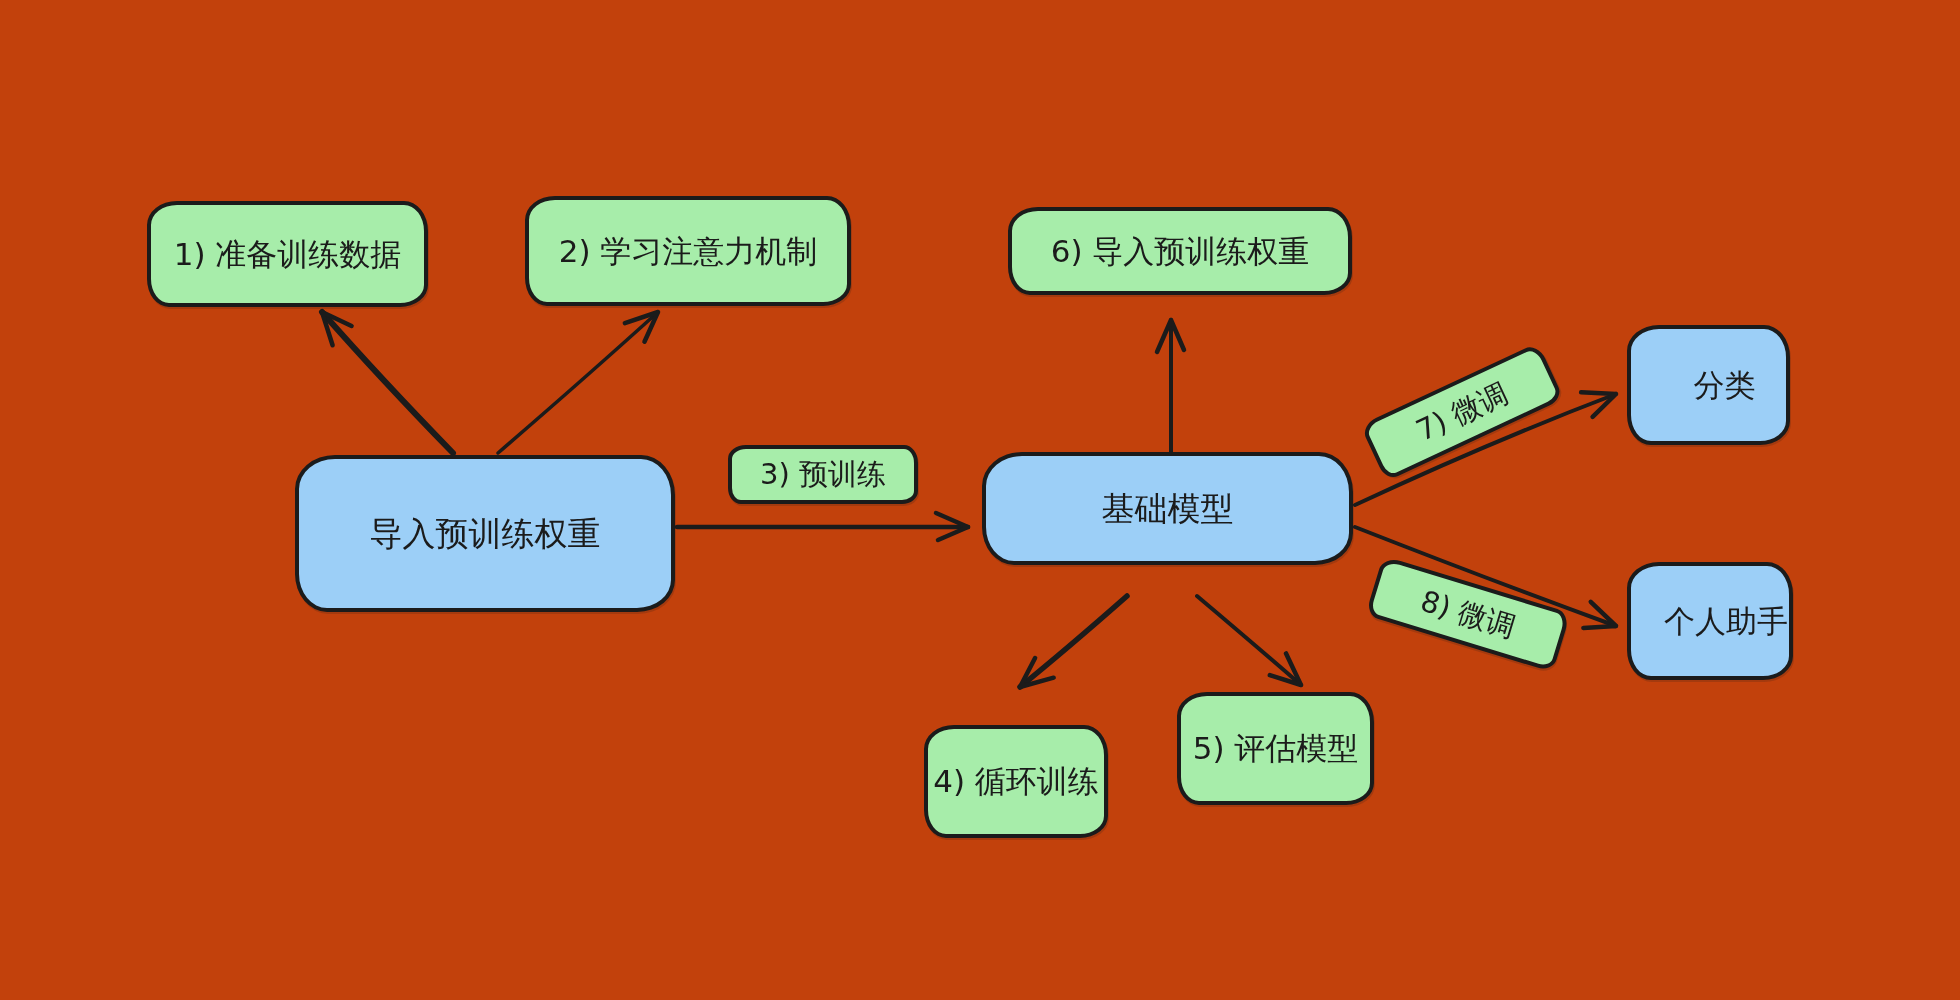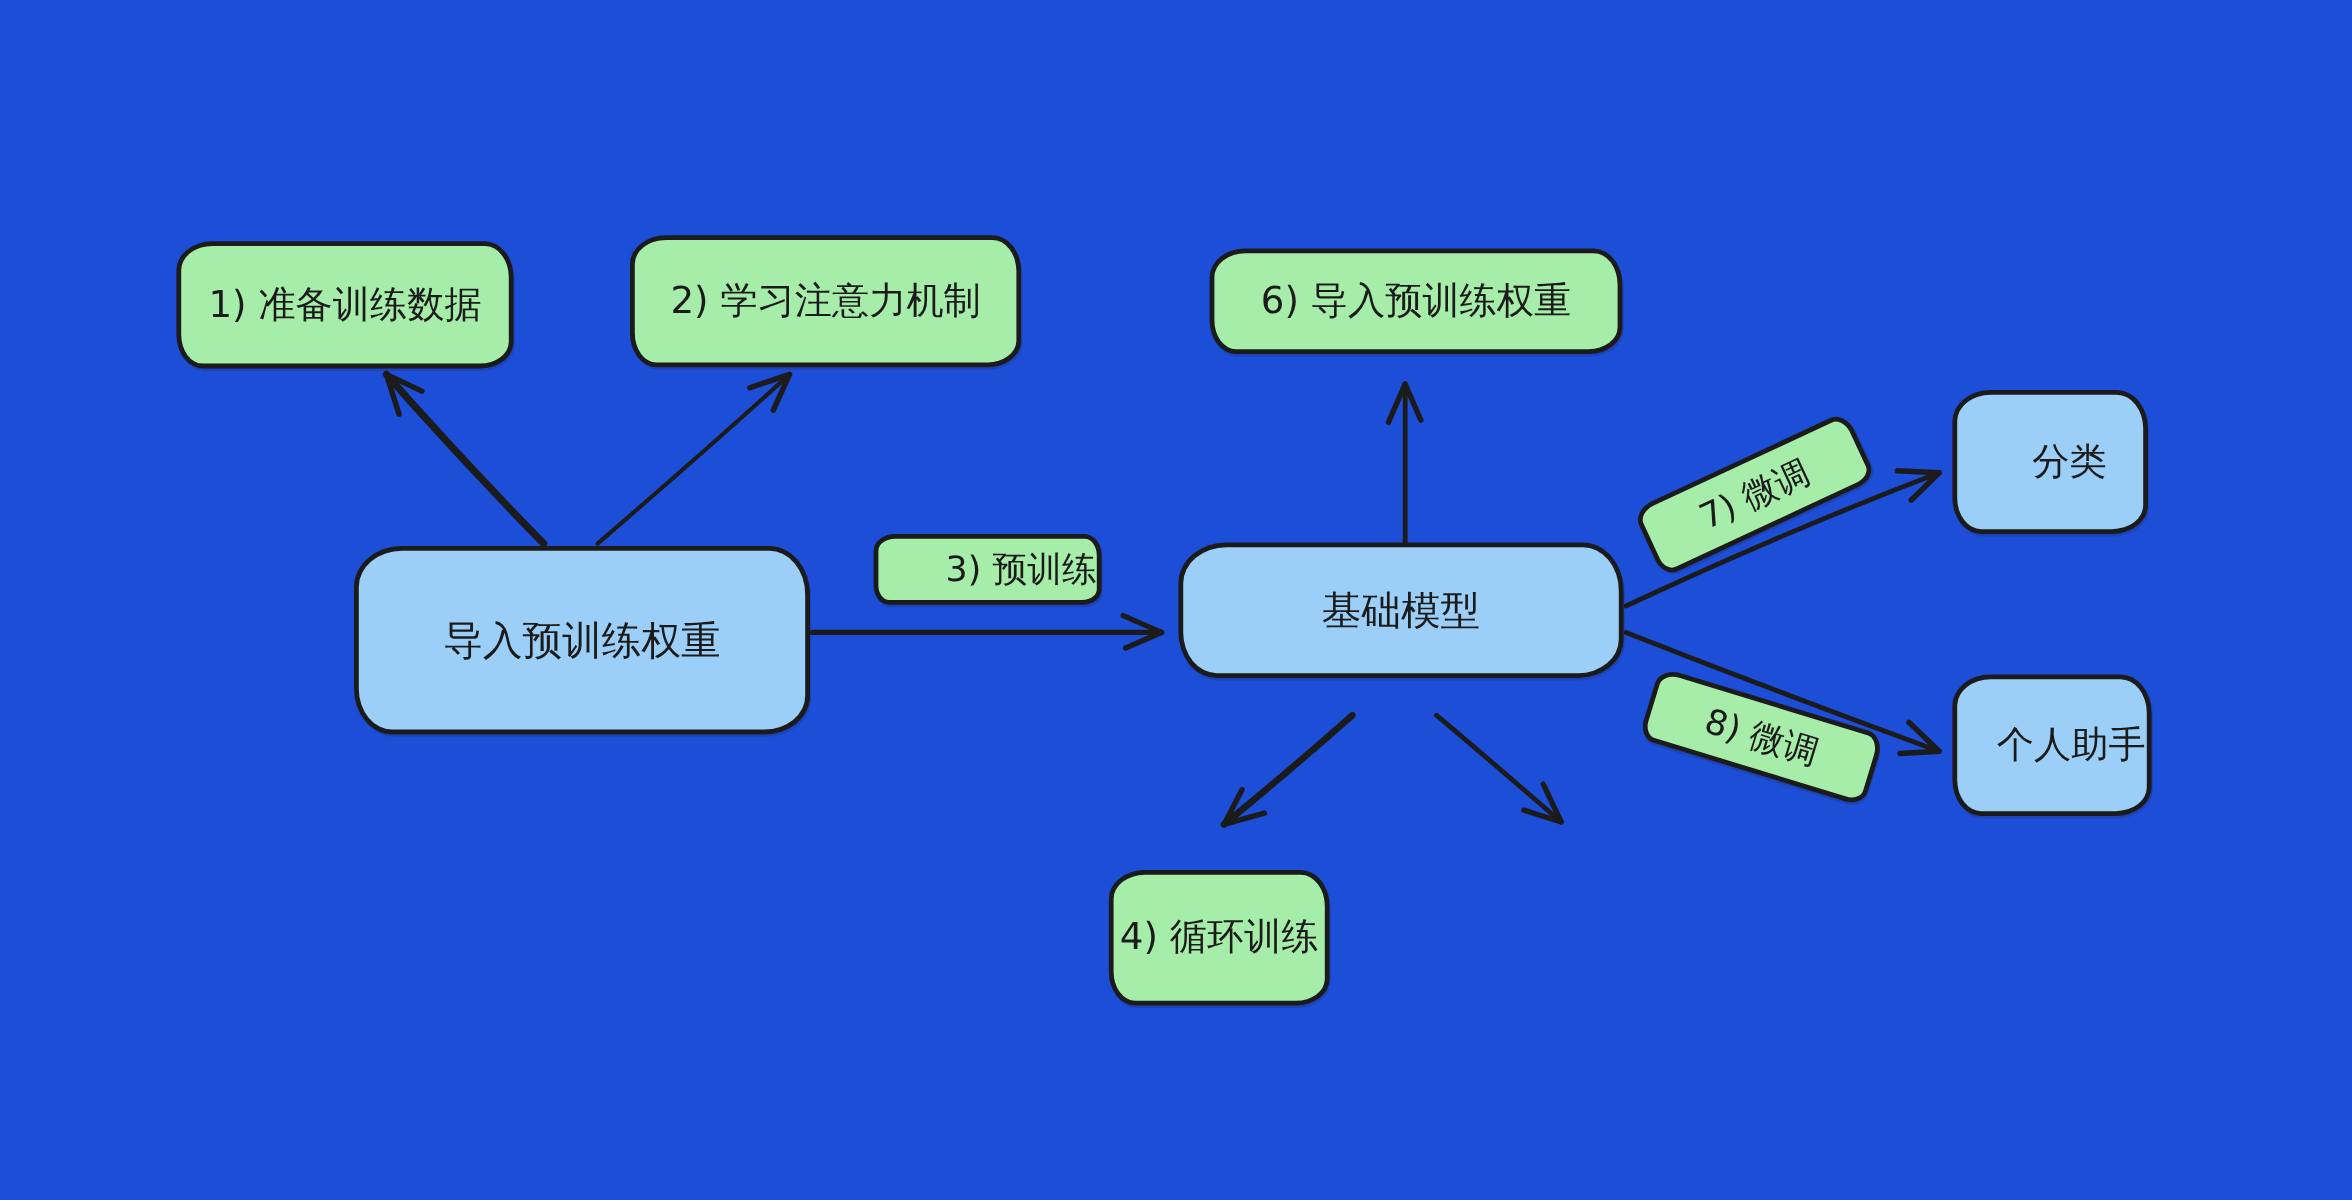--- a/index.html
+++ b/index.html
@@ -1,17 +1,17 @@
 <!DOCTYPE html>
 <html><head>
 <meta charset="utf-8">
 <style>
   html,body{margin:0;padding:0;background:#ffffff;}
   #canvas{
-    position:relative;width:1960px;height:1000px;background:#1d4ed8;
+    position:relative;width:1960px;height:1000px;background:#c2410c;
     overflow:hidden;font-family:"DejaVu Sans",sans-serif;color:#1b1b1b;
   }
   #edges{position:absolute;left:0;top:0;width:1960px;height:1000px;}
   .node{
     position:absolute;display:flex;align-items:center;justify-content:center;
     box-sizing:border-box;border:4px solid #1b1b1b;color:#1b1b1b;
     text-align:center;line-height:1.25;white-space:nowrap;
     box-shadow:1px 2px 0 rgba(27,27,27,0.18);
   }
   .green{background:#a7edaa;}
@@ -55,32 +55,35 @@
   </div>
 
   <div class="node green step" style="left:1008px;top:207px;width:344px;height:88px;">
     <span>6) 导入预训练权重</span>
   </div>
 
   <div class="node blue big" style="left:295px;top:455px;width:380px;height:157px;">
     <span>导入预训练权重</span>
   </div>
 
-  <div class="node green pill" style="left:728px;top:445px;width:190px;height:59px;justify-content:flex-end;">
+  <div class="node green pill" style="left:728px;top:445px;width:190px;height:59px;">
     <span>3) 预训练</span>
   </div>
 
   <div class="node blue big" style="left:982px;top:452px;width:371px;height:113px;">
     <span>基础模型</span>
   </div>
 
   <div class="node green step" style="left:924px;top:725px;width:184px;height:113px;">
     <span>4) 循环训练</span>
   </div>
 
+  <div class="node green step" style="left:1177px;top:692px;width:197px;height:113px;">
+    <span>5) 评估模型</span>
+  </div>
 
   <div class="node green pill rot-neg" style="left:1364px;top:381px;width:196px;height:62px;">
     <span>7) 微调</span>
   </div>
 
   <div class="node green pill rot-pos" style="left:1370px;top:583px;width:196px;height:62px;">
     <span>8) 微调</span>
   </div>
 
   <div class="node blue out" style="left:1627px;top:325px;width:163px;height:120px;">

